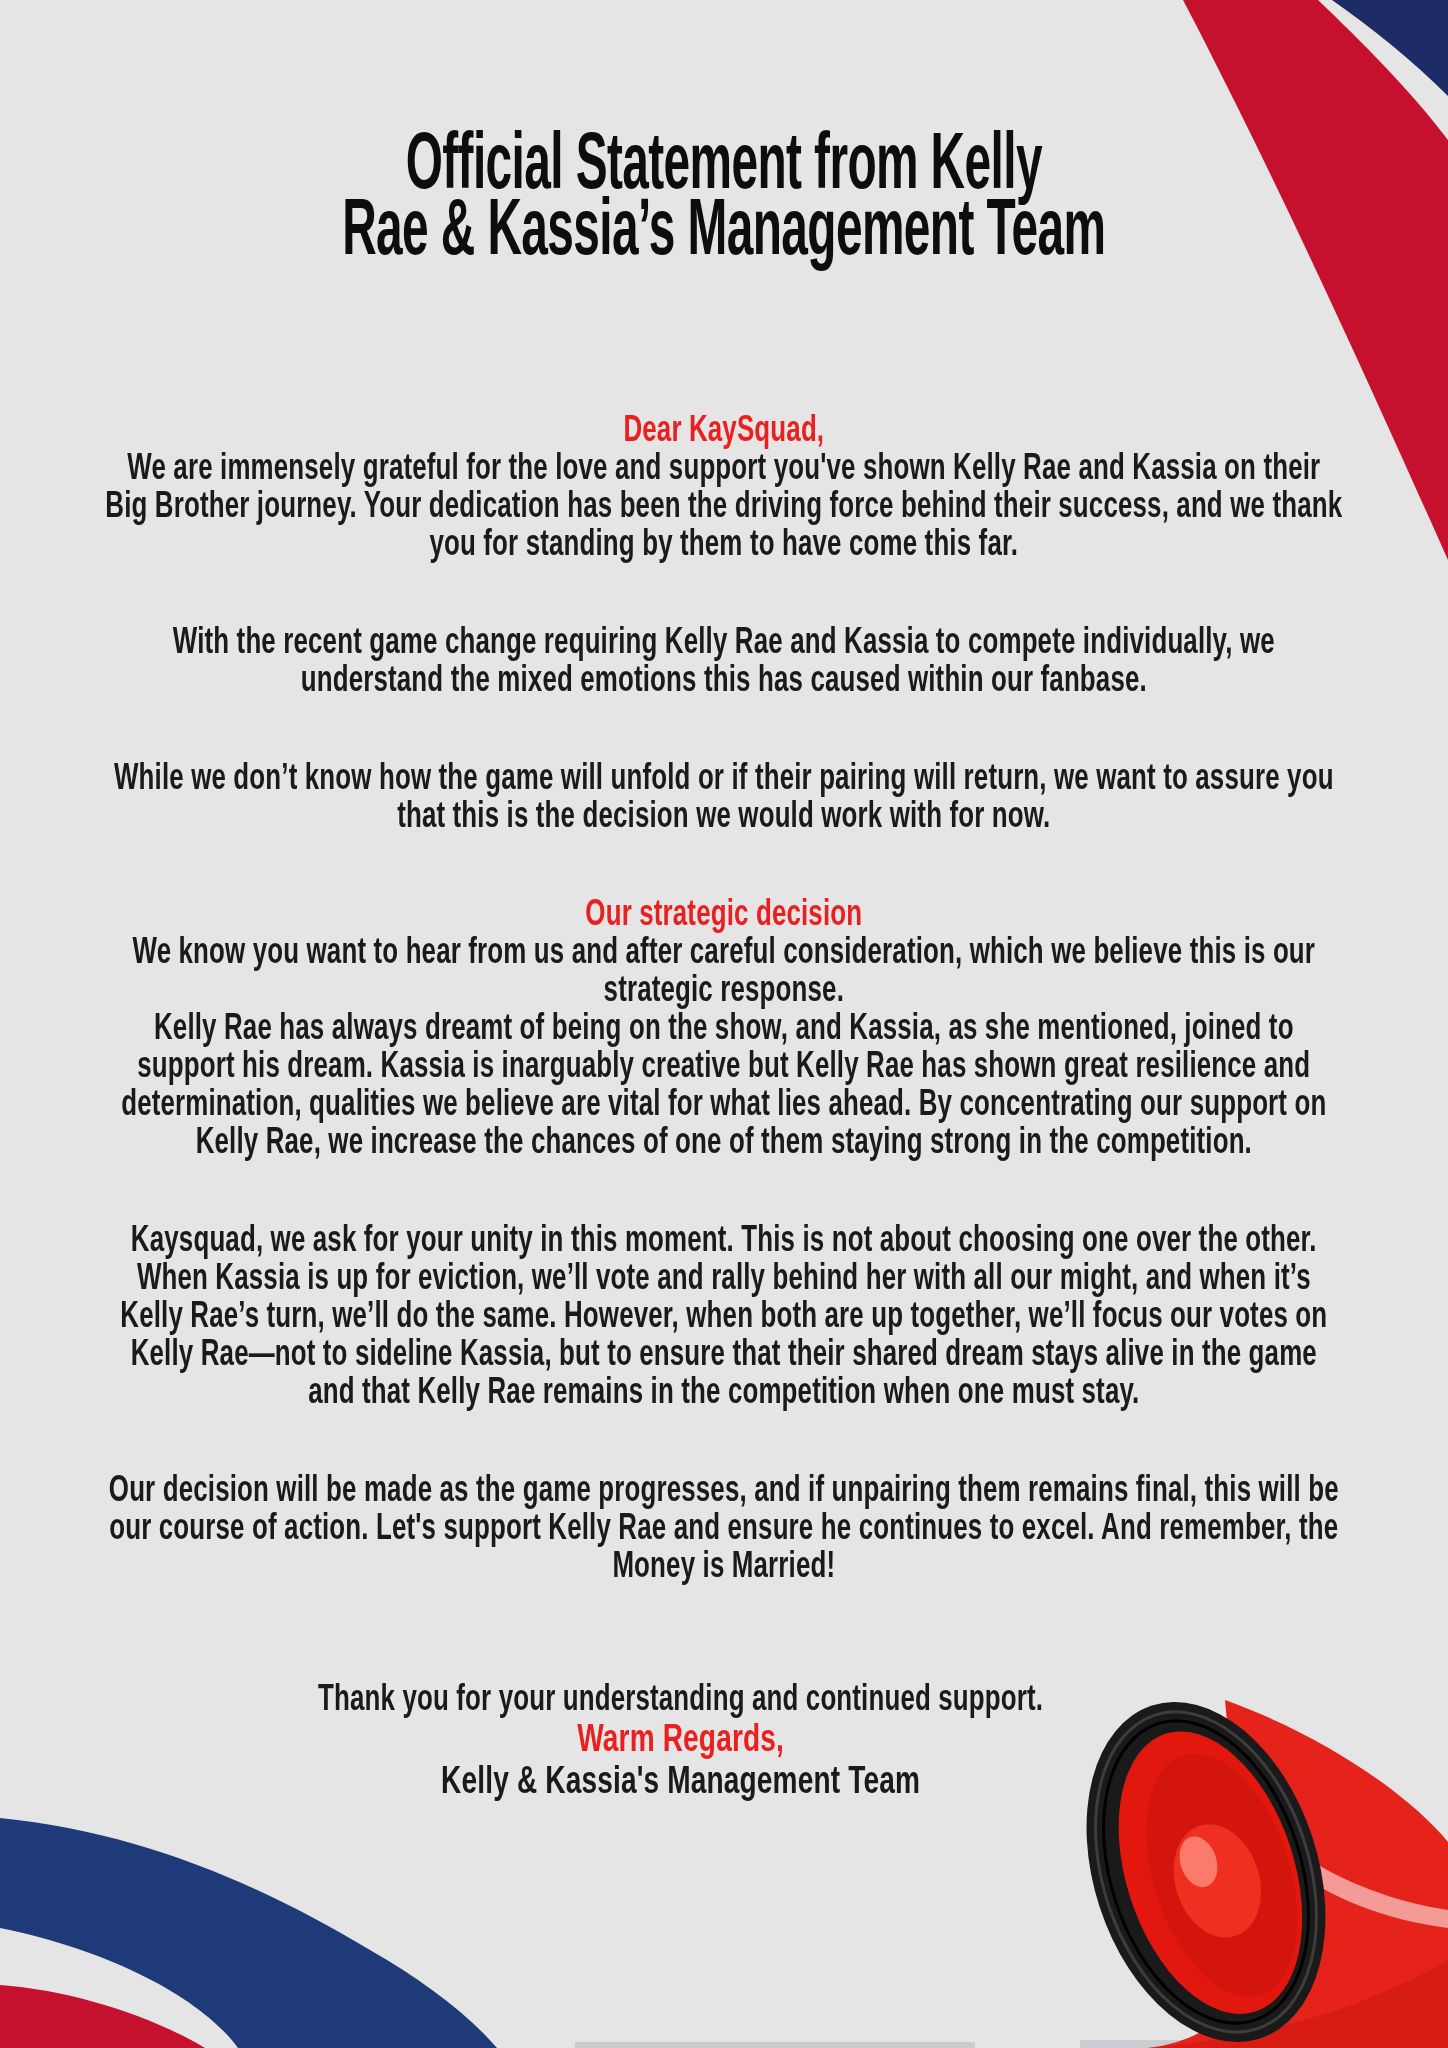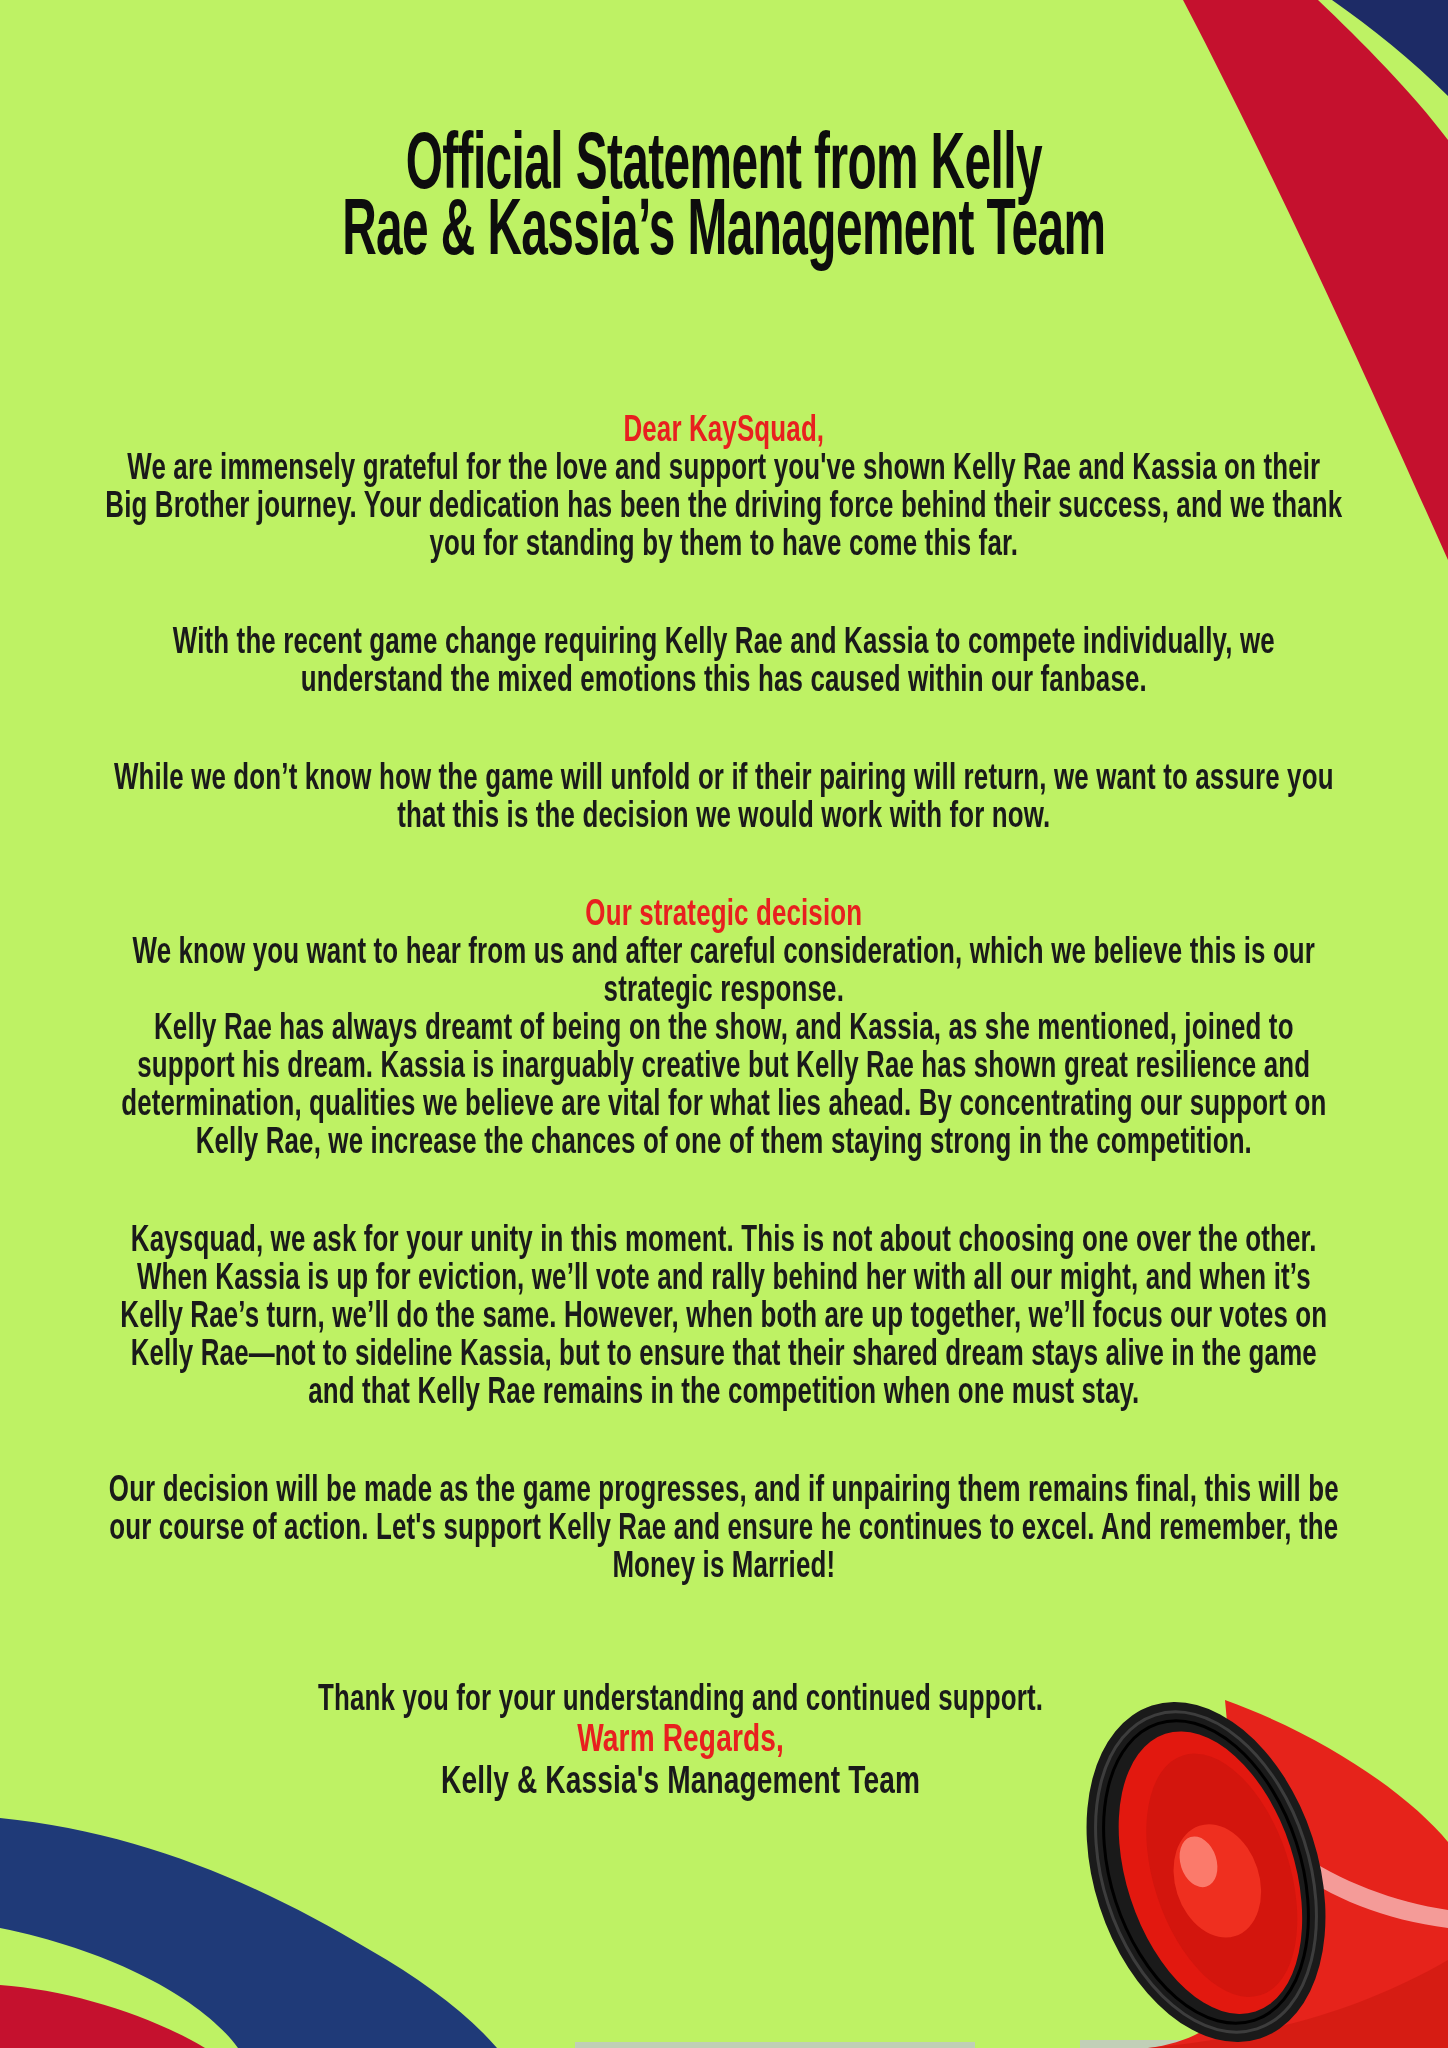--- a/index.html
+++ b/index.html
@@ -1,18 +1,18 @@
 <!DOCTYPE html>
 <html style="--accent_red: #e8201f; --ribbon_crimson: #c5112e; --ribbon_navy_top: #1d2b66; --ribbon_navy_bottom: #1f3a78; --megaphone_red: #e6231b; --text_black: #1a1a1a;"><head>
 <meta charset="utf-8">
 <style>
   html,body { margin:0; padding:0; background:#ffffff; }
   .page {
     position:relative; width:1448px; height:2048px; overflow:hidden;
-    background:#bef264; font-family:"Liberation Sans", sans-serif;
+    background:#e5e5e5; font-family:"Liberation Sans", sans-serif;
   }
   .deco { position:absolute; pointer-events:none; }
   .deco.tr { top:0; right:0; }
   .deco.bl { bottom:0; left:0; }
   .deco.br { bottom:0; right:0; }
 
   .fill-crimson     { fill: var(--ribbon_crimson, #c5112e); }
   .fill-navy-top    { fill: var(--ribbon_navy_top, #1d2b66); }
   .fill-navy-bottom { fill: var(--ribbon_navy_bottom, #1f3a78); }
   .fill-mega        { fill: var(--megaphone_red, #e6231b); }

